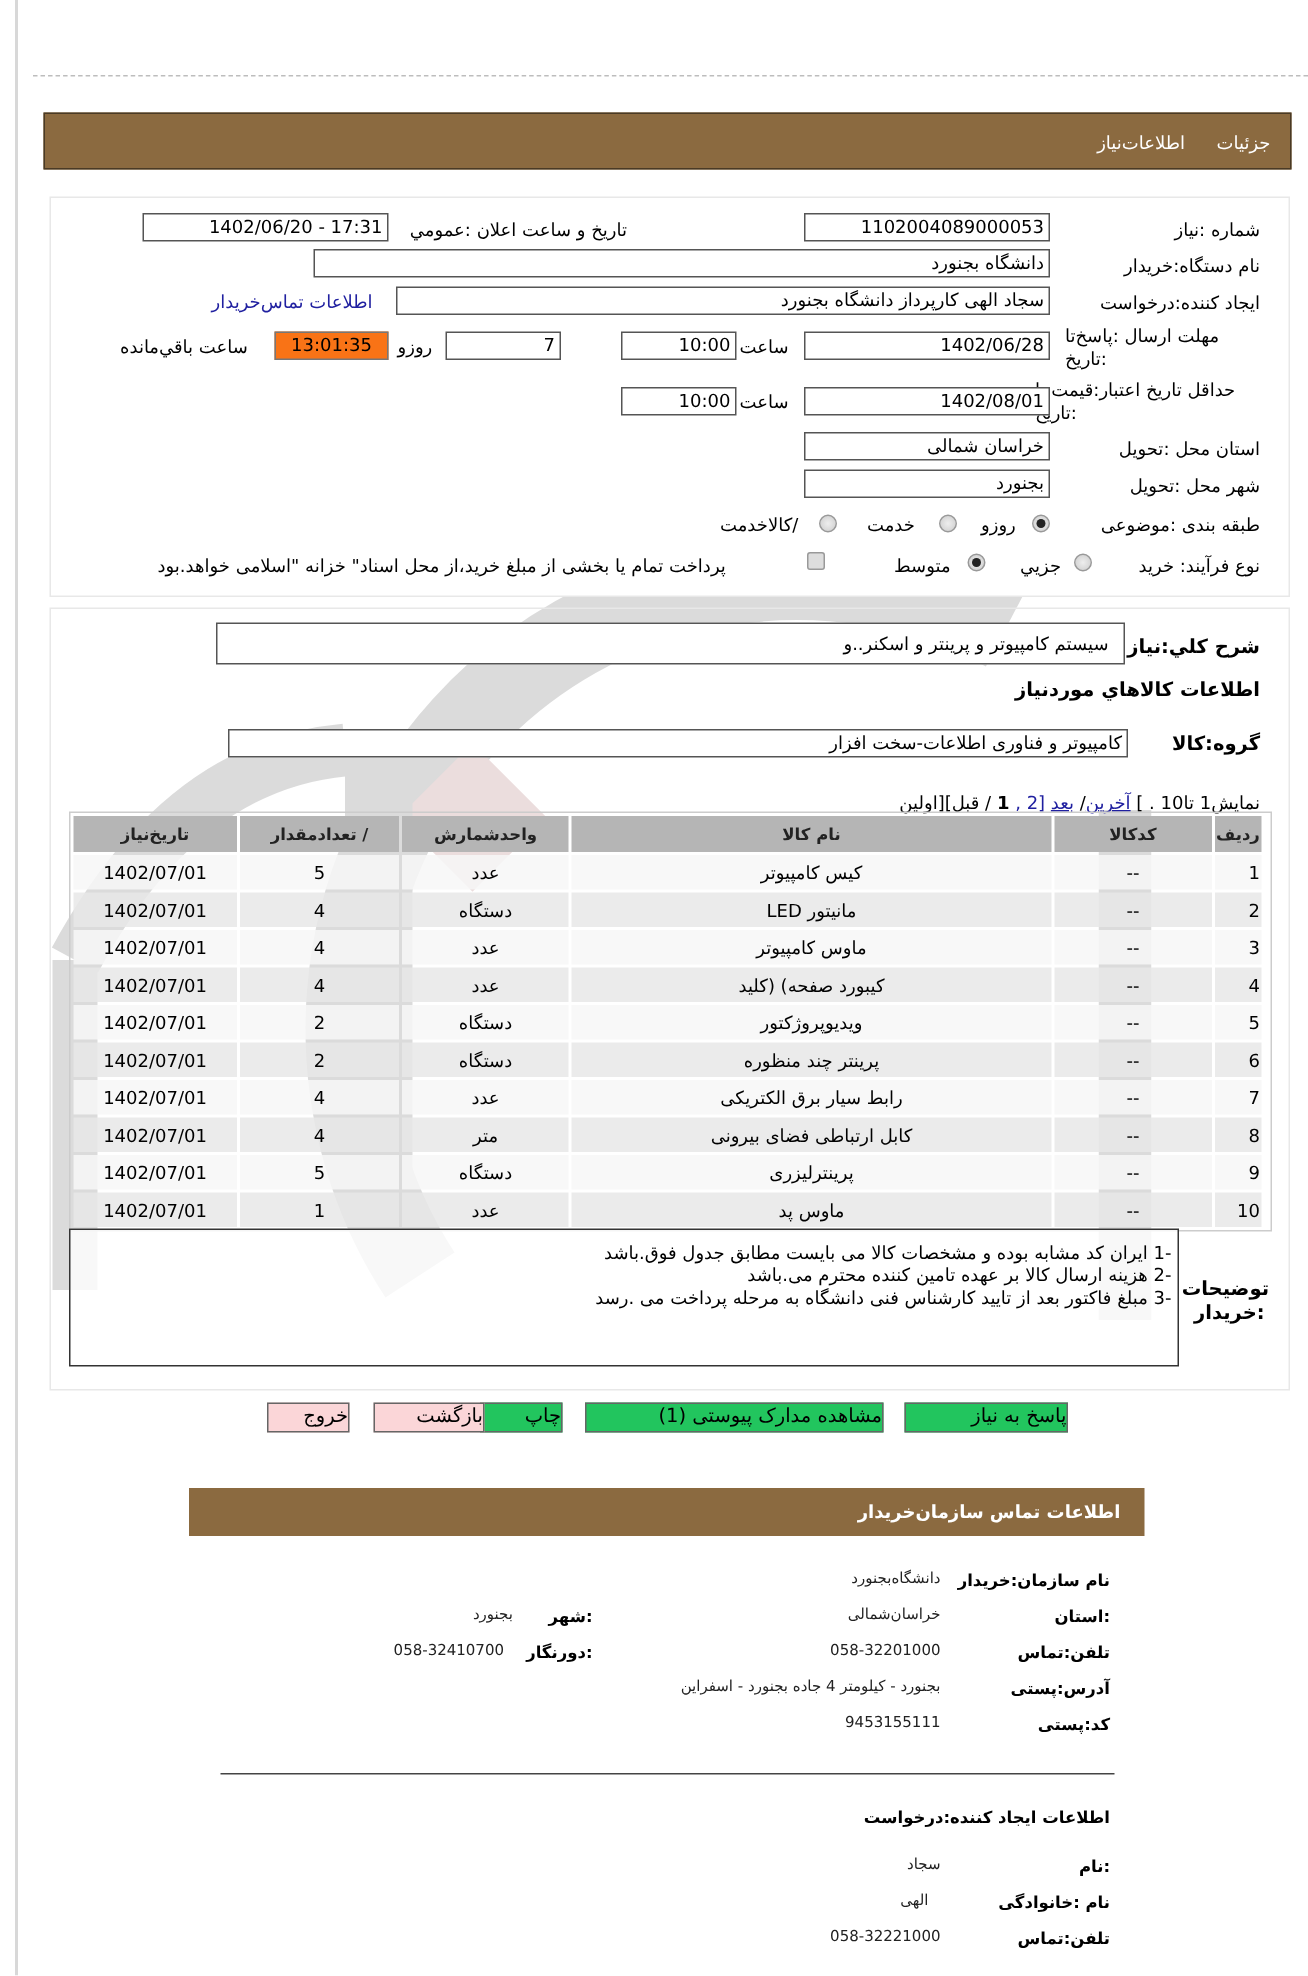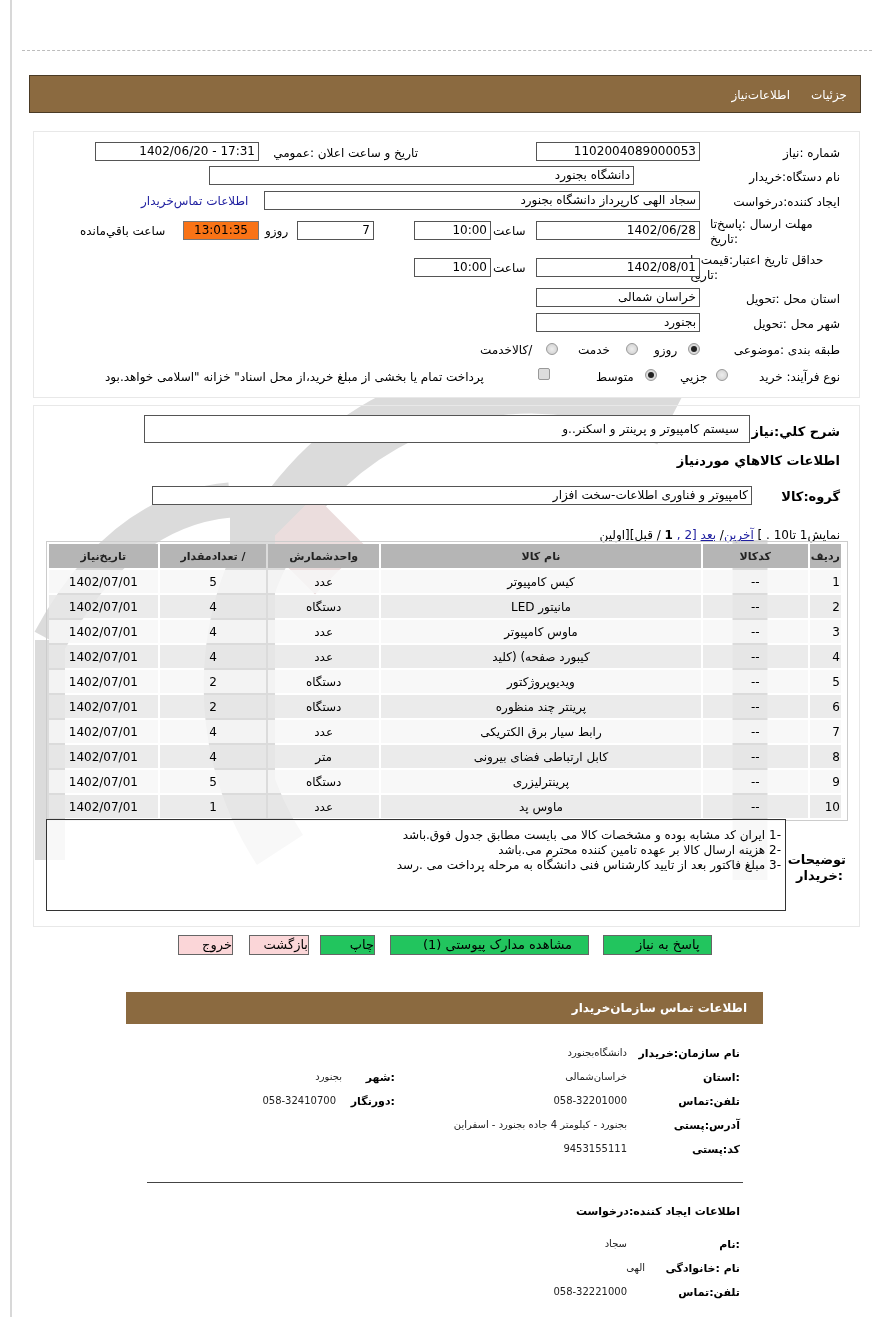--- a/index.html
+++ b/index.html
@@ -21,21 +21,21 @@
            background:radial-gradient(circle,#eee 0,#ccc 100%); box-sizing:border-box; }
   .radio.on::after { content:""; position:absolute; left:2px; top:2px; width:6px; height:6px; border-radius:50%; background:#222; }
   .check { width:12px; height:12px; border:1px solid #999; background:#ddd; border-radius:2px; box-sizing:border-box; }
   .link { color:#2020a0; }
   .bold { font-weight:bold; }
   table.items { border-collapse:separate; border-spacing:2px; width:796px; font-size:12px; direction:rtl; }
   table.items th { background:#b5b5b5; color:#222; height:22px; font-weight:bold; font-size:11px; }
   table.items td { height:21px; text-align:center; }
   table.items tr:nth-child(odd) td { background:rgba(247,247,247,0.85); }
   table.items tr:nth-child(even) td { background:rgba(232,232,232,0.85); }
-  .btn { height:20px; border:1px solid #666; font-size:13px; text-align:left; line-height:18px; box-sizing:border-box; direction:rtl;padding-left:32px; }
+  .btn { height:20px; border:1px solid #666; font-size:13px; text-align:right; line-height:18px; box-sizing:border-box; direction:rtl; }
   .btn.green { background:#22c55e; }
   .btn.red { background:#fbd6d8; }
   .sechead { left:126px; top:992px; width:637px; height:32px; background:#8b6a40; color:#fff; }
   .sechead span { position:absolute; right:16px; top:9px; font-weight:bold; font-size:12px; }
   .clbl { font-weight:bold; font-size:11px; direction:rtl; text-align:left; white-space:nowrap; }
   .cval { font-size:10px; direction:rtl; text-align:right; white-space:nowrap; color:#222; }
   .watermark { left:30px; top:380px; width:830px; height:520px; pointer-events:none; opacity:0.35; }
 </style>
 </head>
 <body>
@@ -59,21 +59,21 @@
 
 <div class="abs panel" style="left:33px; top:131px; width:825px; height:265px;"></div>
 
 <div class="abs lbl" style="right:32px; top:146px;">شماره :نیاز</div>
 <div class="abs box ltr" style="left:536px; top:142px; width:164px;">1102004089000053</div>
 
 <div class="abs lbl" style="right:454px; top:146px;">تاریخ و ساعت اعلان :عمومي</div>
 <div class="abs box ltr" style="left:95px; top:142px; width:164px;">1402/06/20 - 17:31</div>
 
 <div class="abs lbl" style="right:32px; top:170px;">نام دستگاه:خریدار</div>
-<div class="abs box" style="left:209px; top:166px; width:425px;">دانشگاه بجنورد</div>
+<div class="abs box" style="left:209px; top:166px; width:491px;">دانشگاه بجنورد</div>
 
 <div class="abs lbl" style="right:32px; top:195px;">ایجاد کننده:درخواست</div>
 <div class="abs box" style="left:264px; top:191px; width:436px;">سجاد الهی کارپرداز دانشگاه بجنورد</div>
 <div class="abs lbl link" style="left:141px; top:194px;">اطلاعات تماس‌خریدار</div>
 
 <div class="abs lbl" style="right:32px; top:217px; width:130px; white-space:normal; line-height:15px;">مهلت ارسال :پاسخ‌تا :تاریخ</div>
 <div class="abs box ltr" style="left:536px; top:221px; width:164px;">1402/06/28</div>
 <div class="abs lbl" style="left:493px; top:224px;">ساعت</div>
 <div class="abs box ltr" style="left:414px; top:221px; width:77px;">10:00</div>
 <div class="abs box ltr" style="left:297px; top:221px; width:77px;">7</div>
@@ -227,21 +227,21 @@
 <div class="abs lbl bold" style="right:26px; top:852px; font-size:13px; width:50px; white-space:normal; line-height:16px;">توضیحات :خریدار</div>
 <div class="abs" style="left:46px; top:819px; width:740px; height:92px; border:1px solid #333; background:rgba(255,255,255,0.8); direction:rtl; text-align:right; padding:8px 4px 0 0; box-sizing:border-box; font-size:12px; line-height:15px;">
   <div>-1 ایران کد مشابه بوده و مشخصات کالا می بایست مطابق جدول فوق.باشد</div>
   <div>-2 هزینه ارسال کالا بر عهده تامین کننده محترم می.باشد</div>
   <div>-3 مبلغ فاکتور بعد از تایید کارشناس فنی دانشگاه به مرحله پرداخت می .رسد</div>
 </div>
 
 <div class="abs btn green" style="left:603px; top:935px; width:109px;">پاسخ به نیاز</div>
 <div class="abs btn green" style="left:390px; top:935px; width:199px;">مشاهده مدارک پیوستی (1)</div>
 <div class="abs btn green" style="left:320px; top:935px; width:55px;">چاپ</div>
-<div class="abs btn red" style="left:249px; top:935px; width:60px;">بازگشت</div>
+<div class="abs btn red" style="left:249px; top:935px; width:74px;">بازگشت</div>
 <div class="abs btn red" style="left:178px; top:935px; width:55px;">خروج</div>
 
 <div class="abs sechead">
   <span>اطلاعات تماس سازمان‌خریدار</span>
 </div>
 
 <div class="abs clbl" style="right:132px; top:1047px;">نام سازمان:خریدار</div>
 <div class="abs cval" style="right:245px; top:1047px;">دانشگاه‌بجنورد</div>
 
 <div class="abs clbl" style="right:132px; top:1071px;">:استان</div>
@@ -261,16 +261,16 @@
 <div class="abs cval" style="right:245px; top:1143px;">9453155111</div>
 
 <div class="abs" style="left:147px; top:1182px; width:596px; height:1px; background:#444;"></div>
 
 <div class="abs clbl" style="right:132px; top:1205px;">اطلاعات ایجاد کننده:درخواست</div>
 
 <div class="abs clbl" style="right:132px; top:1238px;">:نام</div>
 <div class="abs cval" style="right:245px; top:1238px;">سجاد</div>
 
 <div class="abs clbl" style="right:132px; top:1262px;">نام :خانوادگی</div>
-<div class="abs cval" style="right:227px; top:1262px;margin-left:22px;">الهی</div>
+<div class="abs cval" style="right:253px; top:1262px;margin-left:22px;">الهی</div>
 
 <div class="abs clbl" style="right:132px; top:1286px;">تلفن:تماس</div>
 <div class="abs cval" style="right:245px; top:1286px;">058-32221000</div>
 
 </body></html>

